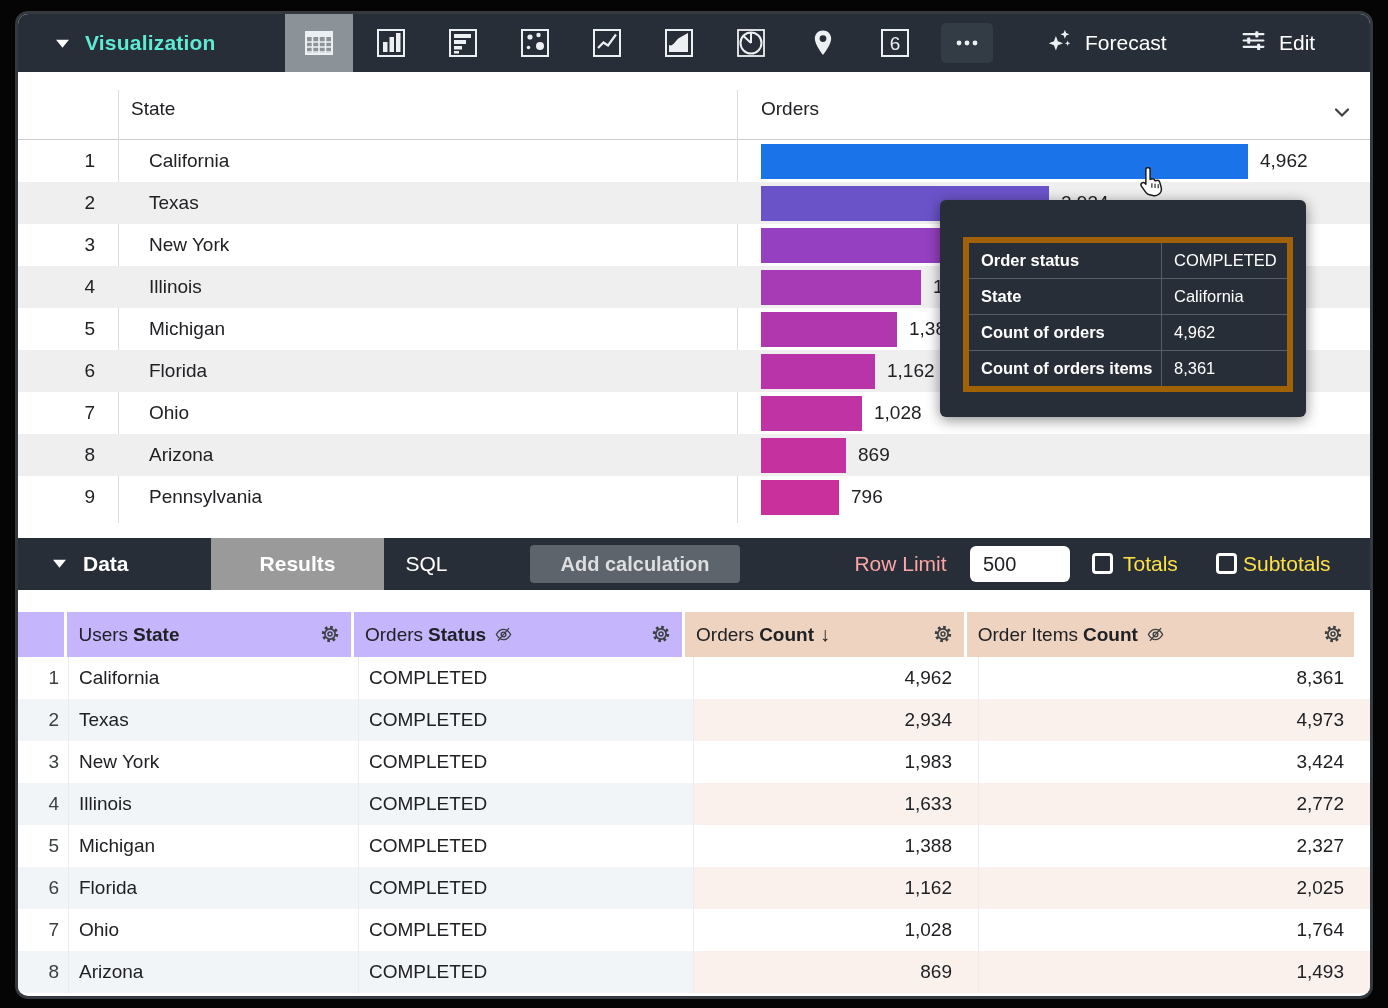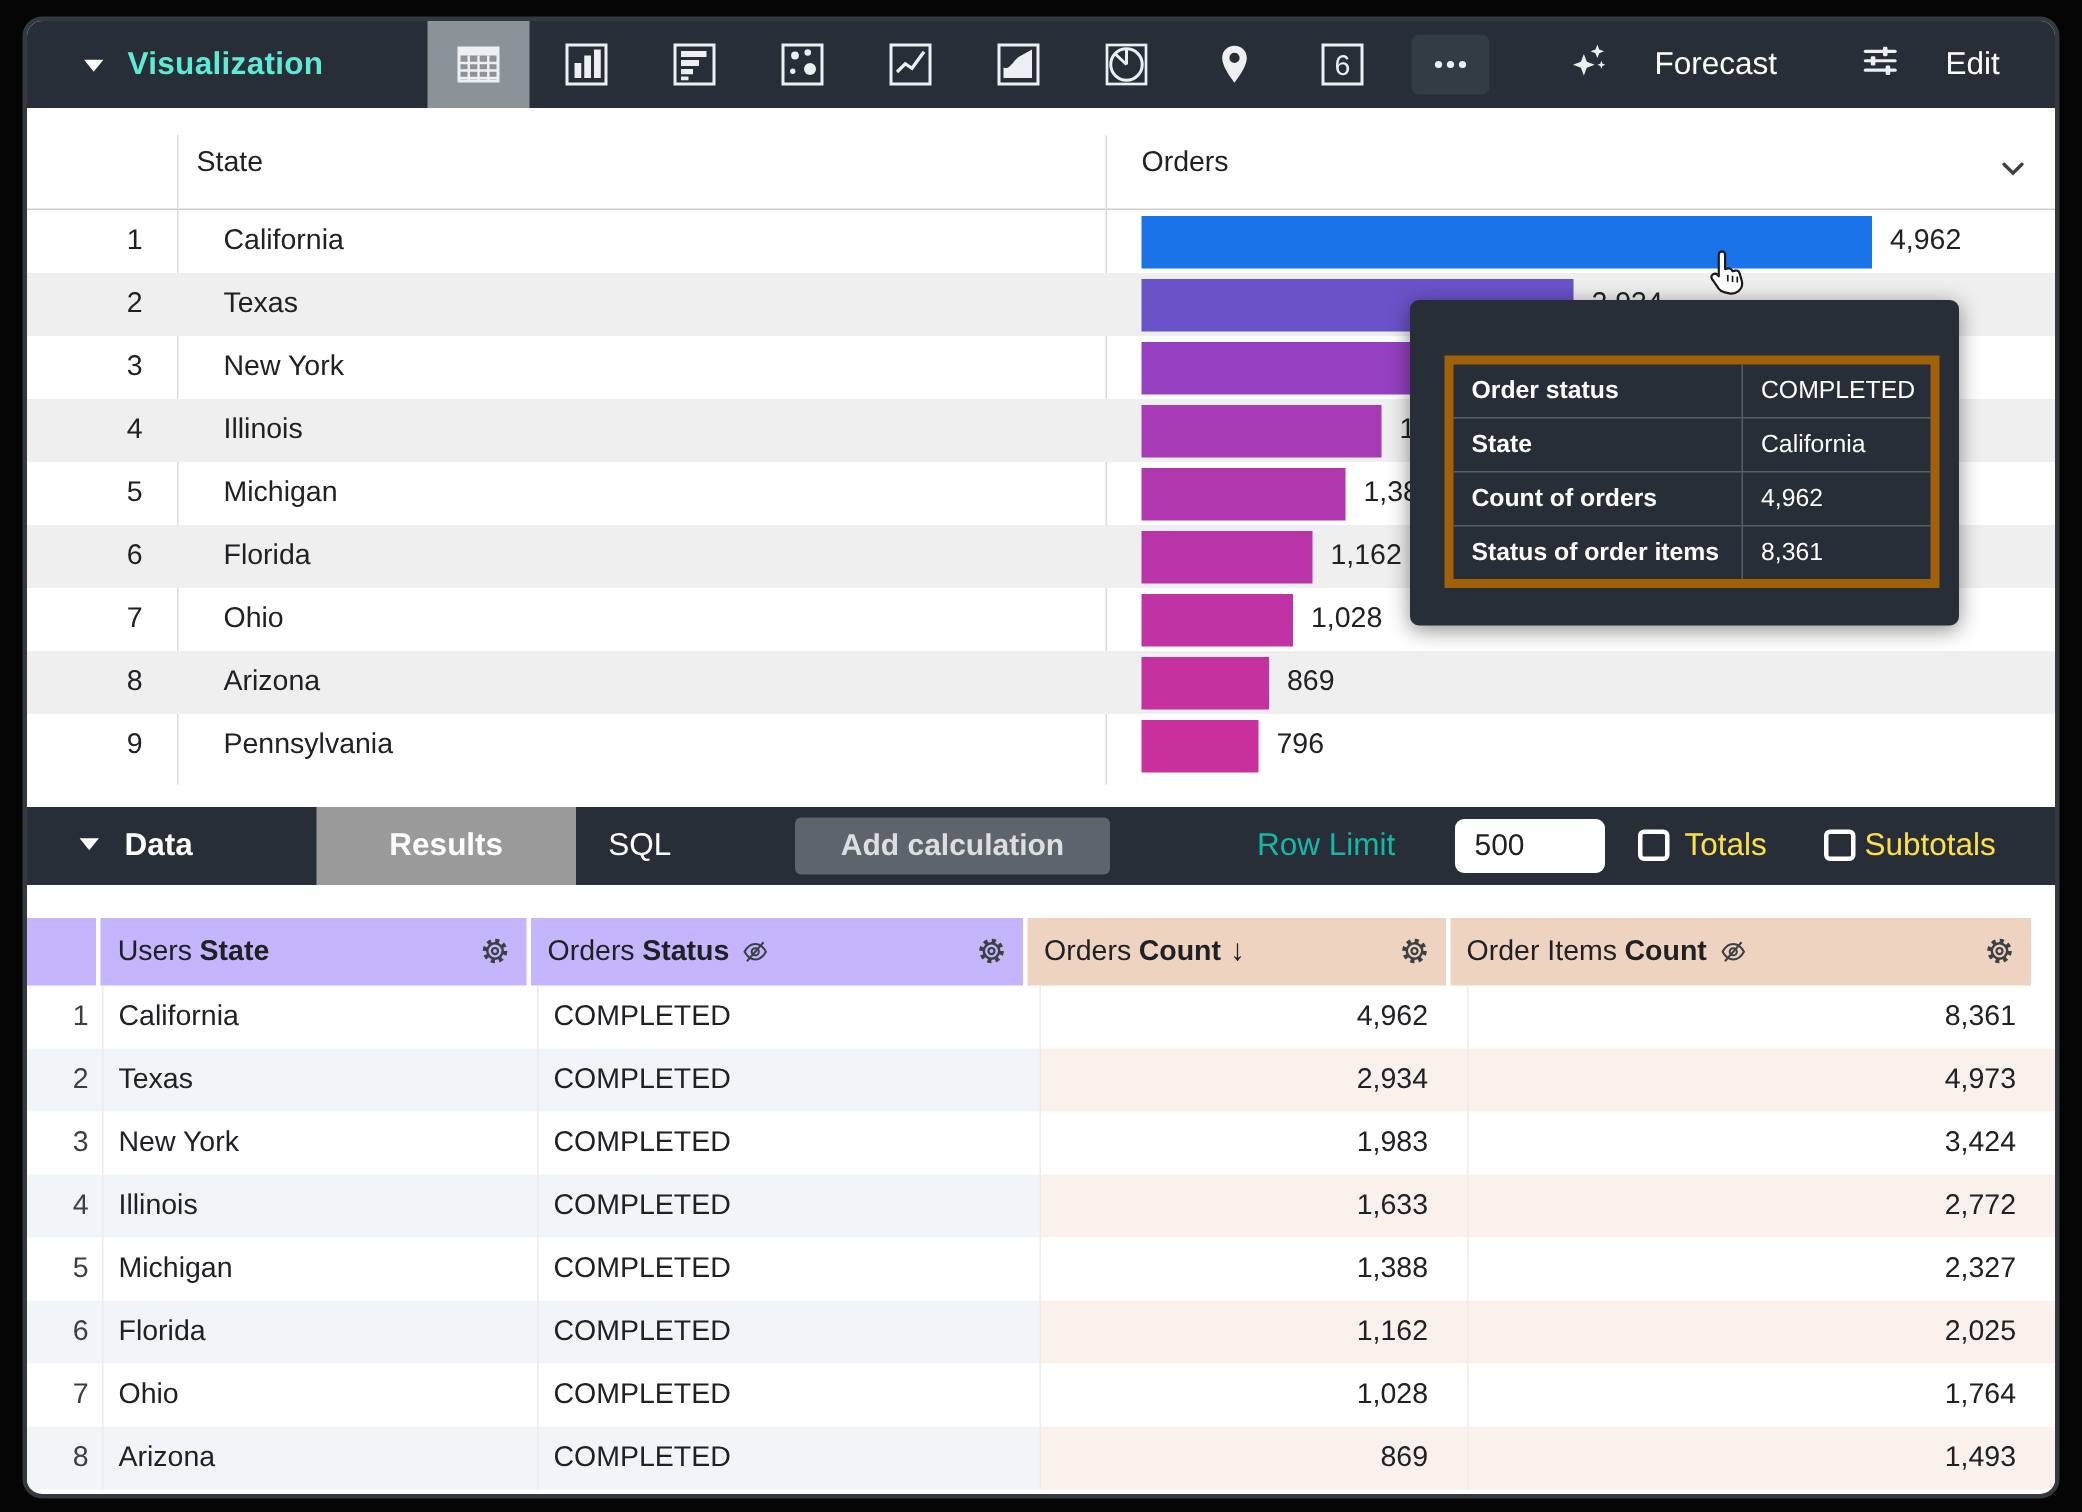--- a/index.html
+++ b/index.html
@@ -13,21 +13,21 @@
   .bar-toggle{position:absolute;left:37px;top:0;height:58px;display:flex;align-items:center;gap:15px;cursor:pointer;}
   .bar-toggle .tri{display:flex;align-items:center;}
   .bar-toggle .lbl{color:#5eead4;font-size:21px;font-weight:700;letter-spacing:.2px;}
   .tiles{position:absolute;left:267px;top:0;height:58px;display:flex;gap:4px;}
   .tile{width:68px;height:58px;display:flex;align-items:center;justify-content:center;cursor:pointer;}
   .tile svg{width:36px;height:36px;}
   .tile.selected{background:#8b9298;}
   .tile.raised{position:relative;}
   .tile.raised:before{content:"";position:absolute;left:8px;top:9px;right:8px;bottom:9px;background:#333b45;border-radius:5px;}
   .tile.raised svg{position:relative;}
-  .tb-btn{position:absolute;top:0;height:58px;display:flex;align-items:center;gap:30px;cursor:pointer;color:#fff;font-size:21px;}
+  .tb-btn{position:absolute;top:0;height:58px;display:flex;align-items:center;gap:12px;cursor:pointer;color:#fff;font-size:21px;}
   .tb-btn.forecast{left:1028px;}
   .tb-btn.edit{left:1222px;}
 
   
   .viz-head-label{position:absolute;top:84px;font-size:19px;font-weight:500;color:#202124;}
   .vh-state{left:113px;}
   .vh-orders{left:743px;}
   .vh-chevron{position:absolute;top:86px;right:16px;width:24px;height:24px;cursor:pointer;}
   .viz-rule{position:absolute;left:0;top:125px;width:100%;height:1px;background:#cdced0;}
   .viz-vline{position:absolute;top:76px;height:433px;width:1px;background:#dadce0;}
@@ -56,21 +56,21 @@
 
   
   .data-bar{position:absolute;left:0;top:524px;width:100%;height:52px;background:#272e38;}
   .data-toggle{position:absolute;left:34px;top:0;height:52px;display:flex;align-items:center;gap:16px;cursor:pointer;}
   .data-toggle .lbl{color:#fff;font-size:21px;font-weight:700;}
   .tab{position:absolute;top:0;height:52px;line-height:52px;text-align:center;color:#fff;font-size:21px;cursor:pointer;}
   .tab-results{left:193px;width:173px;background:#9a9a9a;font-weight:600;}
   .tab-sql{left:337px;width:143px;font-weight:500;}
   .add-calc{position:absolute;left:512px;top:7px;width:210px;height:38px;background:#5d646c;border-radius:4px;
             color:#dcdee0;font-size:20px;font-weight:600;text-align:center;line-height:38px;cursor:pointer;}
-  .rl-label{position:absolute;left:820px;top:0;width:125px;height:52px;line-height:52px;text-align:left;color:#14b8a6;font-size:21px;}
+  .rl-label{position:absolute;left:820px;top:0;width:125px;height:52px;line-height:52px;text-align:center;color:#fca5a5;font-size:21px;}
   .rl-input{position:absolute;left:952px;top:8px;width:100px;height:36px;box-sizing:border-box;border:none;border-radius:6px;
             background:#fff;font-size:20px;color:#202124;padding:0 0 0 13px;font-family:inherit;outline:none;}
   .chk{position:absolute;top:15px;width:21px;height:21px;border:3px solid #fff;border-radius:4px;box-sizing:border-box;cursor:pointer;}
   .chk-totals{left:1074px;} .chk-sub{left:1198px;}
   .chk-label{position:absolute;top:0;height:52px;line-height:52px;color:#fde047;font-size:21px;}
   .lbl-totals{left:1105px;} .lbl-sub{left:1225px;}
 
   
   #data-head{position:absolute;left:0;top:598px;width:100%;height:45px;display:flex;}
   .dh-cell{height:45px;display:flex;align-items:center;font-size:19px;box-sizing:border-box;
@@ -317,21 +317,21 @@
           </div>
           <div class="tt-row">
             <div class="tt-label">State</div>
             <div class="tt-value">California</div>
           </div>
           <div class="tt-row">
             <div class="tt-label">Count of orders</div>
             <div class="tt-value">4,962</div>
           </div>
           <div class="tt-row">
-            <div class="tt-label">Status of order items</div>
+            <div class="tt-label">Count of orders items</div>
             <div class="tt-value">8,361</div>
           </div>
         </div>
     </div>
 
     <span class="cursor">
       <svg width="36" height="36" viewBox="0 0 32 32">
         <path d="M11.5 3.2c1.1 0 1.9 .9 1.9 1.9v8.6l1.6 -.4c1 -.25 2 .2 2.5 1.1l.3 .55 1.6 -.35c1.1 -.25 2.2 .4 2.55 1.5l1.25 4.3c.7 2.4 -.15 5 -2.1 6.5 -1.5 1.15 -3.4 1.55 -5.2 1.15l-3.1 -.7c-1.3 -.3 -2.45 -1.05 -3.2 -2.15l-3.9 -5.6c-.6 -.9 -.4 -2.1 .5 -2.75 .8 -.6 1.9 -.5 2.6 .2l.85 .9V5.1c0 -1 .8 -1.9 1.9 -1.9Z" fill="#fff" stroke="#1a1a1a" stroke-width="1.3" stroke-linejoin="round"></path>
         <g stroke="#1a1a1a" stroke-width="1">
             <line x1="15" y1="17.2" x2="15" y2="21"></line>

